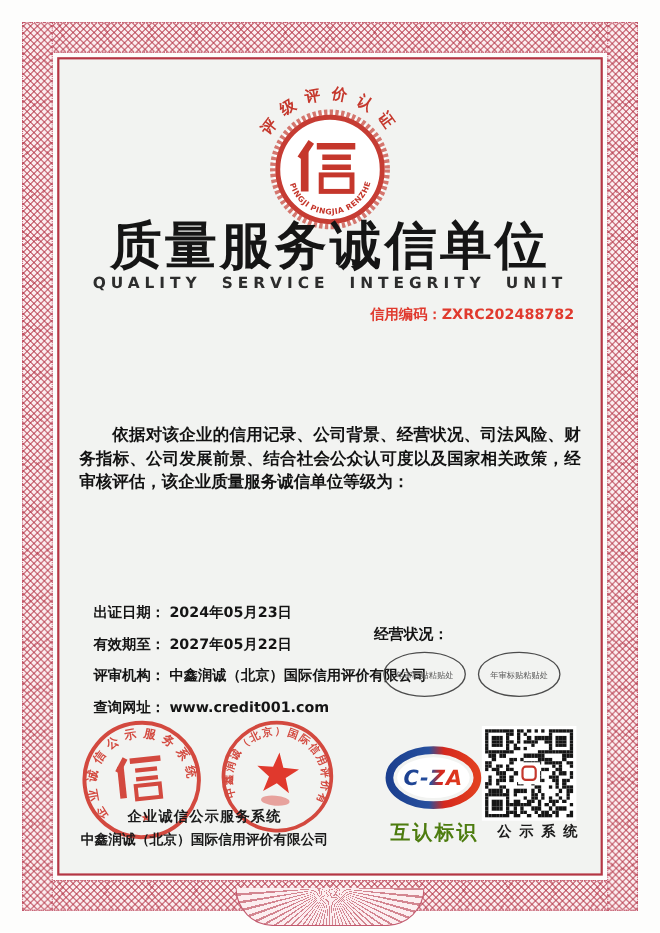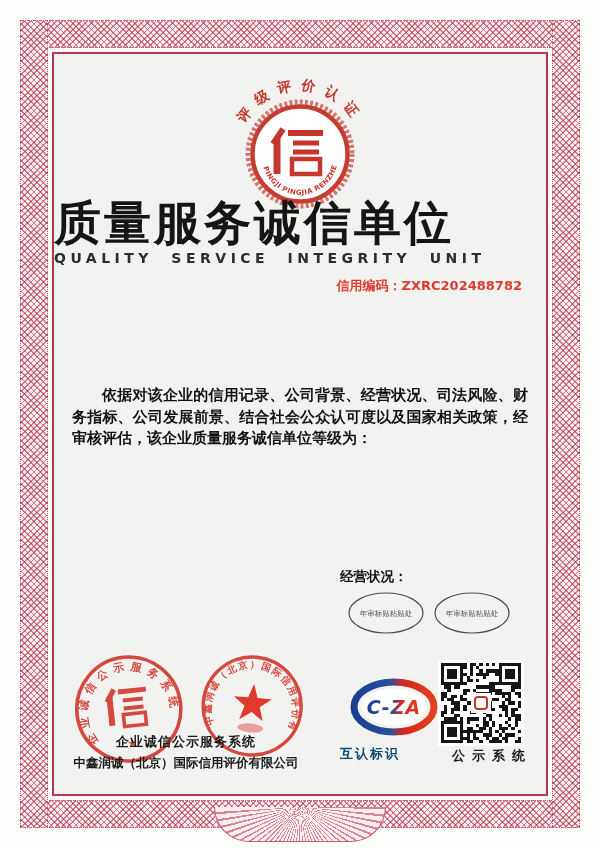--- a/index.html
+++ b/index.html
@@ -16,42 +16,42 @@
   .band.bottom{left:20px;right:20px;bottom:20px;height:26px;}
   .band.left{top:20px;bottom:20px;left:20px;width:26px;}
   .band.right{top:20px;bottom:20px;right:20px;width:26px;}
   .medallion{position:absolute;left:50%;bottom:6px;transform:translateX(-50%);
     width:170px;height:34px;border-radius:0 0 90px 90px;
     background:repeating-conic-gradient(from 90deg at 50% 0,rgba(178,48,66,.55) 0 1.6deg,rgba(255,255,255,0) 1.6deg 5deg),#fceef0;
     border:1px solid #c25a6e;border-top:none;}
   
   .inner{position:absolute;inset:52px;border:2px solid #b53644;background:#f2f3f1;}
   .abs{position:absolute;}
-  .ctr{left:0;right:0;text-align:left;}
+  .ctr{left:0;right:0;text-align:center;}
   
   .title{top:138px;font-size:47px;font-weight:900;letter-spacing:3px;color:#151515;
          font-family:"DejaVu Sans",sans-serif;}
   .subtitle{top:196px;font-size:14px;font-weight:700;letter-spacing:4.5px;word-spacing:9px;color:#2d2d2d;}
   .credit-line{top:223px;right:24px;font-size:13px;font-weight:700;color:#e03a2e;}
   .company{top:252px;font-size:24px;font-weight:900;color:#161616;letter-spacing:1px;}
   .uscc{top:291px;font-size:12.5px;font-weight:700;color:#d43c30;letter-spacing:.5px;}
   .body-par{top:316px;left:18px;width:456px;font-size:15px;line-height:21.5px;font-weight:700;
             color:#121212;text-align:justify;text-indent:2em;font-family:"DejaVu Serif",serif;}
   .grade{top:386px;font-size:61px;font-weight:900;color:#d5271d;letter-spacing:2px;
          font-family:"DejaVu Serif","DejaVu Sans",serif;}
   .details{top:494px;left:31px;font-size:13px;color:#141414;}
   .details .row{margin-bottom:10.5px;font-weight:700;}
   .details .lbl{margin-right:4px;}
   .annual-label{top:514px;left:286px;font-size:13.5px;font-weight:700;color:#141414;}
   .sticker{top:536px;}
   .captions{top:679px;left:6px;width:252px;text-align:center;z-index:6;}
   .cap1{font-size:13px;font-weight:800;color:#1a1a1a;letter-spacing:1px;}
   .cap2{font-size:12.5px;font-weight:800;color:#1a1a1a;margin-top:4px;}
-  .cza-label{top:691px;left:286px;width:110px;font-size:13px;font-weight:800;
-             letter-spacing:2px;color:#0c4a6e;}
+  .cza-label{top:691px;left:286px;width:110px;text-align:center;font-size:18px;font-weight:800;
+             letter-spacing:2px;color:#4d7c0f;}
   .qr-label{top:693px;left:384px;width:108px;text-align:center;font-size:13px;font-weight:800;
             letter-spacing:7px;color:#1a1a1a;}
   .note{top:716px;left:0;right:0;text-align:center;font-size:10.5px;font-weight:700;
         letter-spacing:.6px;color:#222;}
   
   .seal{opacity:.9;z-index:4;}
   .seal-ring-text{font-size:11px;font-weight:800;fill:#d0372c;letter-spacing:5.5px;}
   .seal-ring-text2{font-size:9.5px;font-weight:800;fill:#d0372c;letter-spacing:1.6px;}
   .badge-arc{font-size:14px;font-weight:900;fill:#c5372c;letter-spacing:9px;}
   .badge-en{font-size:7px;font-weight:700;fill:#c5372c;letter-spacing:.4px;}
@@ -103,20 +103,34 @@
     <div class="abs ctr title">质量服务诚信单位</div>
     <div class="abs ctr subtitle">QUALITY SERVICE INTEGRITY UNIT</div>
     <div class="abs credit-line">
       <span>信用编码：</span><span>ZXRC202488782</span>
     </div>
 
 
     <p class="abs body-par">依据对该企业的信用记录、公司背景、经营状况、司法风险、财务指标、公司发展前景、结合社会公众认可度以及国家相关政策，经审核评估，该企业质量服务诚信单位等级为：</p>
 
 
+    <div class="abs details">
+      <div class="row">
+        <span class="lbl">出证日期：</span><span>2024年05月23日</span>
+      </div>
+      <div class="row">
+        <span class="lbl">有效期至：</span><span>2027年05月22日</span>
+      </div>
+      <div class="row">
+        <span class="lbl">评审机构：</span><span>中鑫润诚（北京）国际信用评价有限公司</span>
+      </div>
+      <div class="row">
+        <span class="lbl">查询网址：</span><span>www.credit001.com</span>
+      </div>
+    </div>
 
     <div class="abs annual-label">经营状况：</div>
     <svg class="abs sticker" style="left:292px;" width="80" height="46" viewBox="0 0 80 46">
       <ellipse cx="40" cy="23" rx="37" ry="20" fill="none" stroke="#4c4c4c" stroke-width="1.2"></ellipse>
       <text x="40" y="26" text-anchor="middle" class="sticker-text">年审标贴粘贴处</text>
     </svg>
     <svg class="abs sticker" style="left:378px;" width="80" height="46" viewBox="0 0 80 46">
       <ellipse cx="40" cy="23" rx="37" ry="20" fill="none" stroke="#4c4c4c" stroke-width="1.2"></ellipse>
       <text x="40" y="26" text-anchor="middle" class="sticker-text">年审标贴粘贴处</text>
     </svg>

